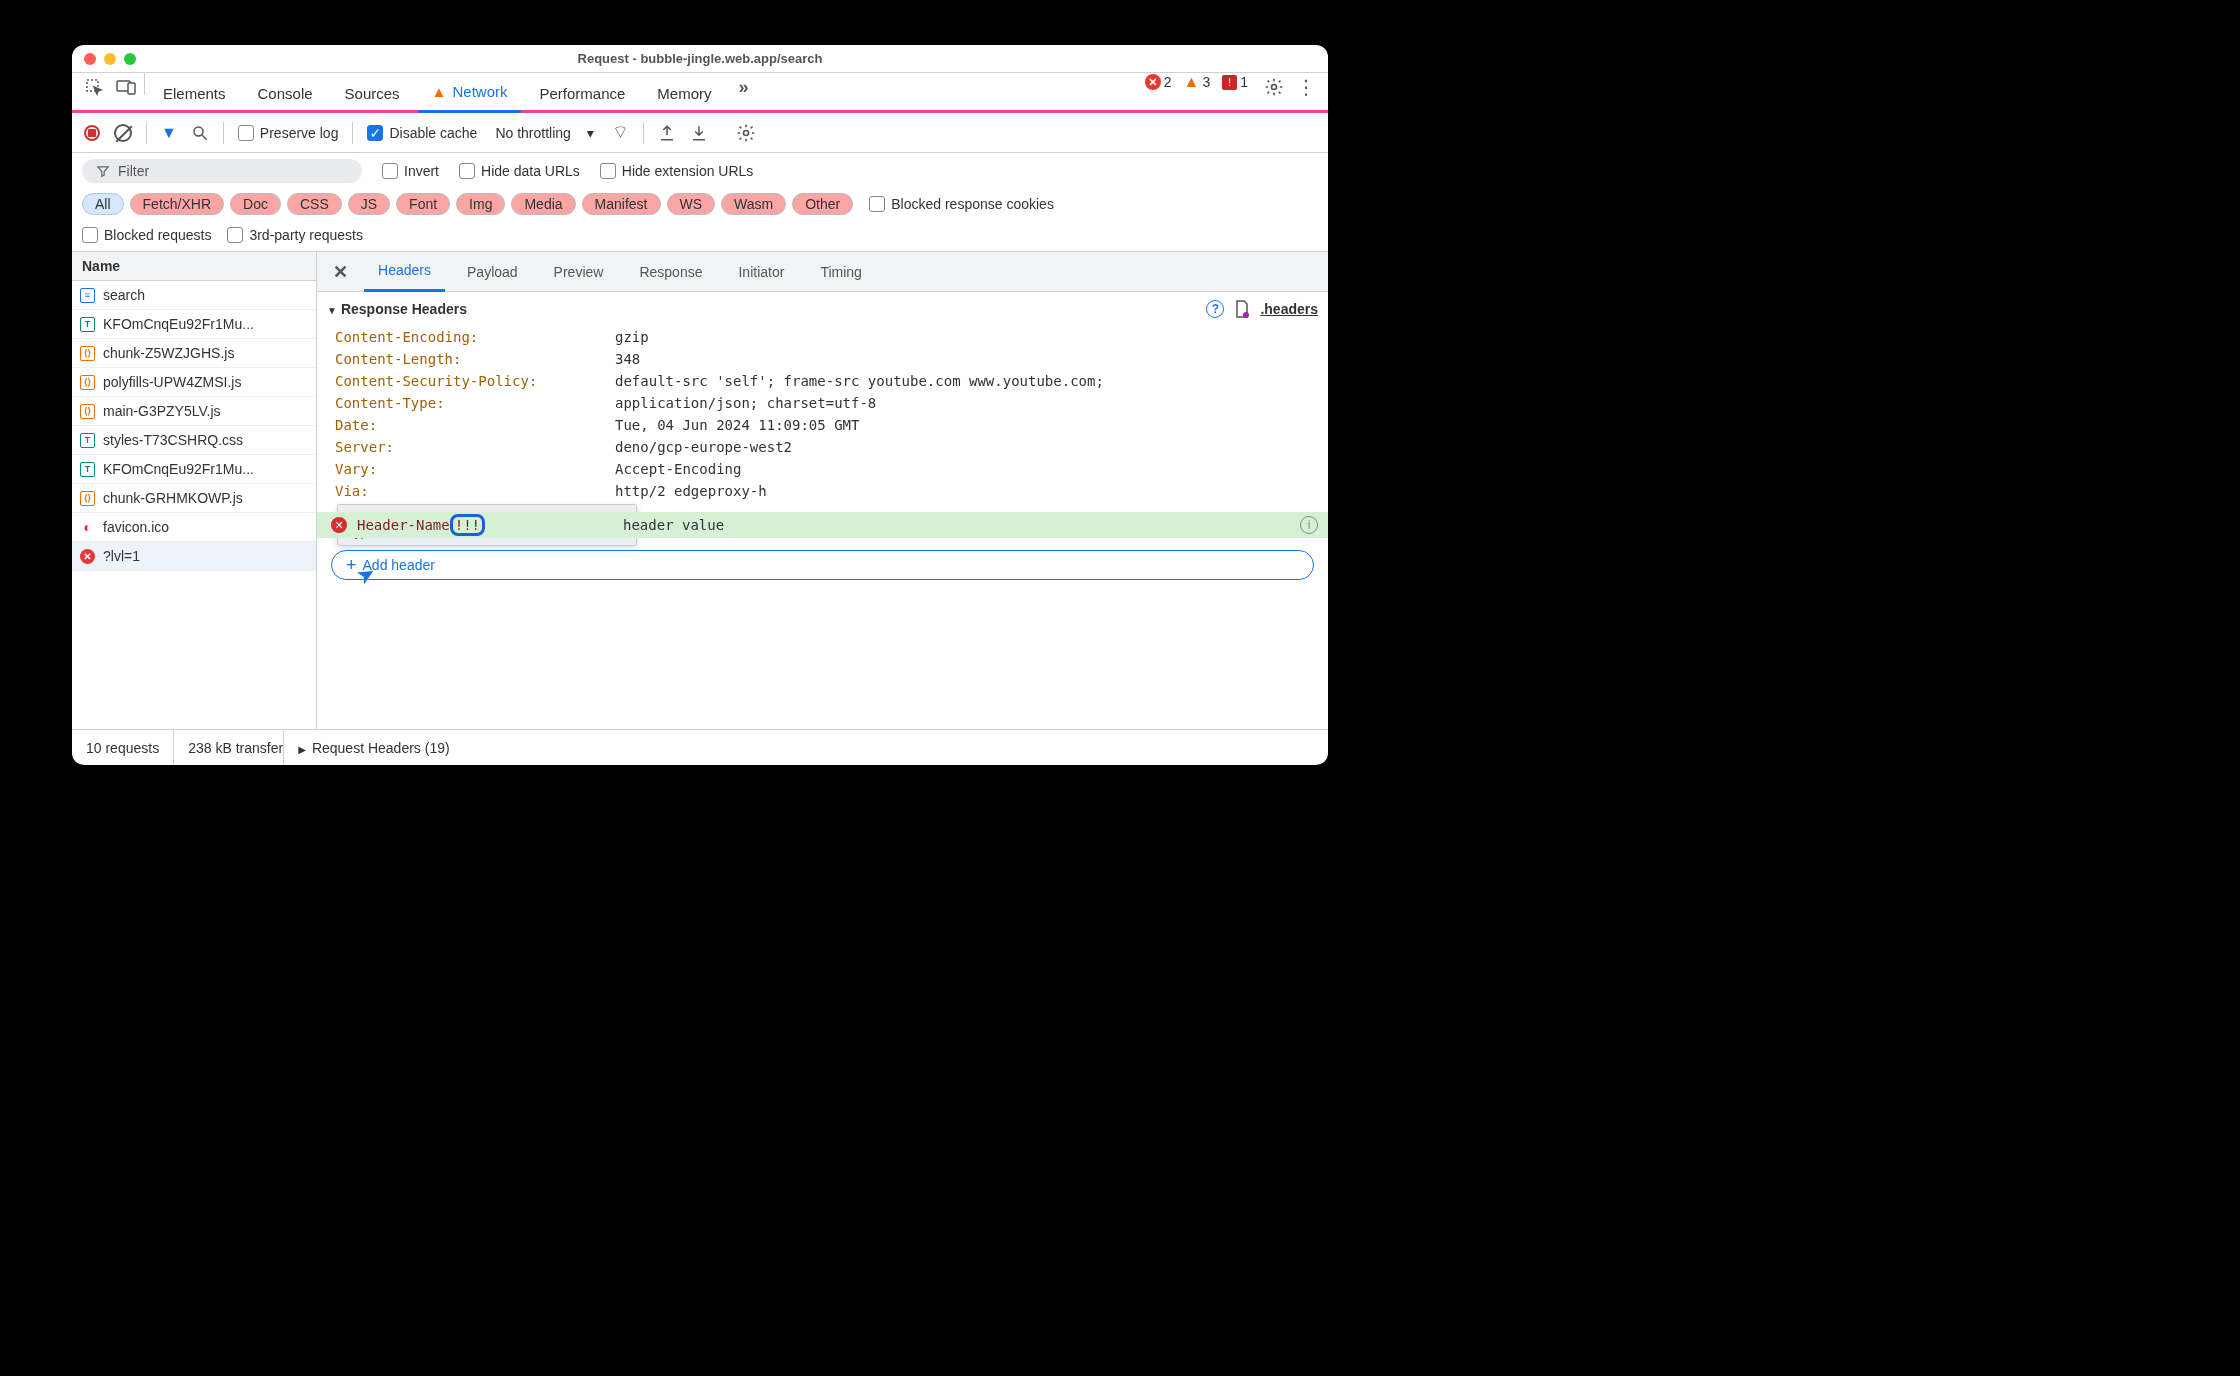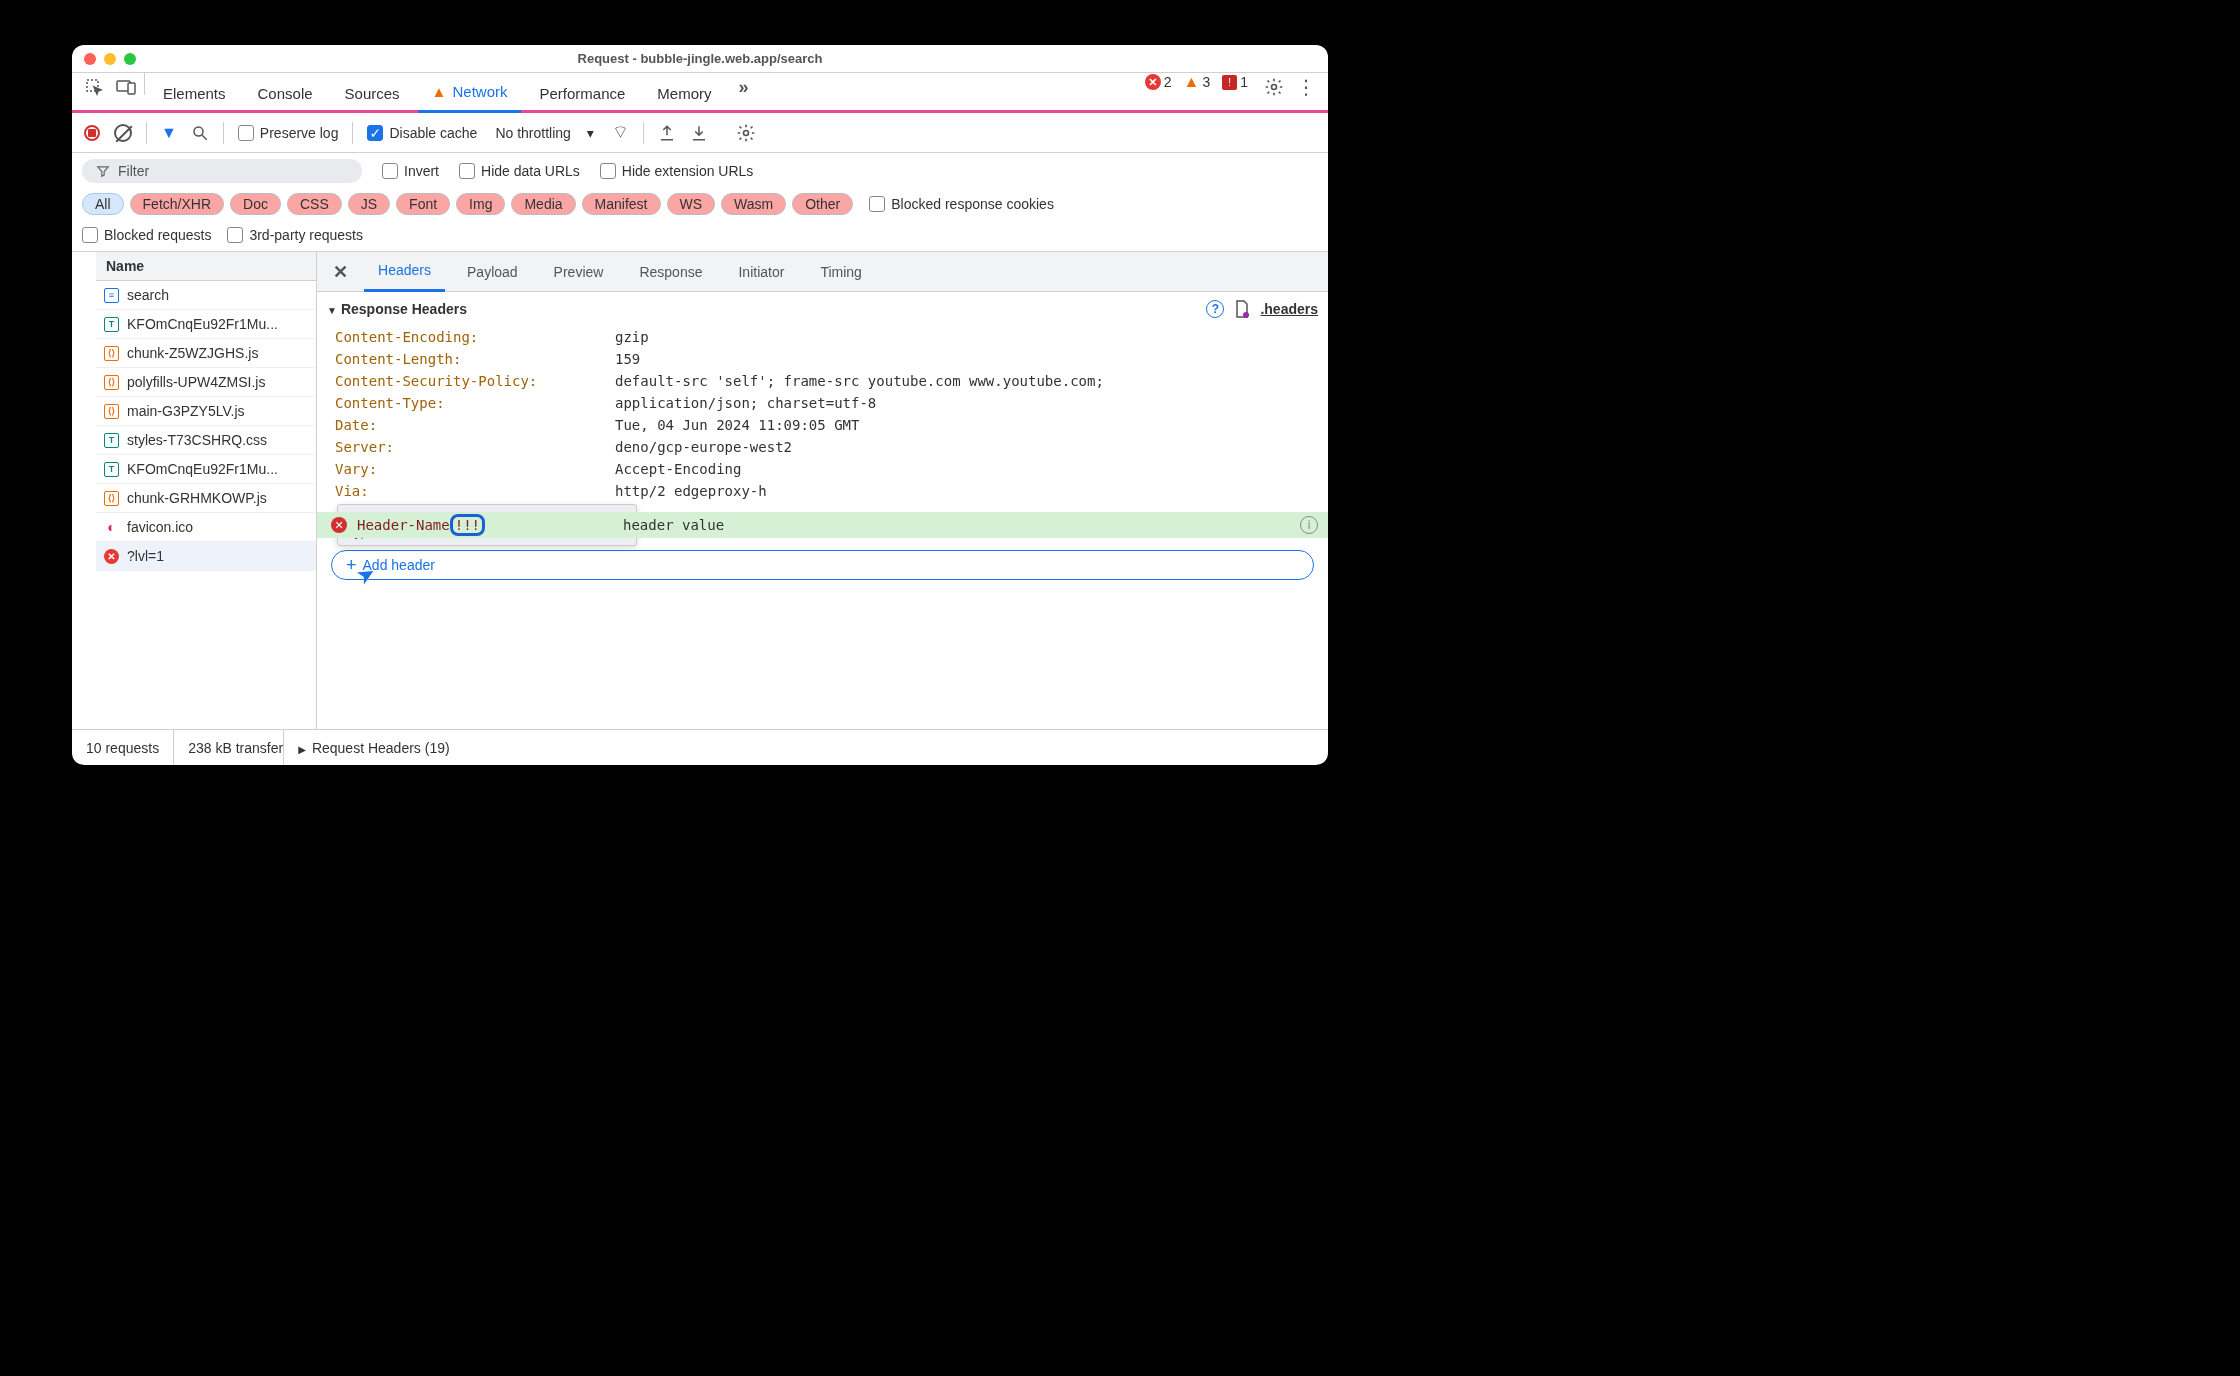--- a/index.html
+++ b/index.html
@@ -33,21 +33,21 @@
 .checkbox{width:16px;height:16px;border:1.5px solid #888;border-radius:3px;display:inline-flex;align-items:center;justify-content:center;flex-shrink:0;}
 .checkbox.checked{background:#1a73e8;border-color:#1a73e8;color:#fff;}
 .cb-label{display:flex;align-items:center;gap:6px;white-space:nowrap;}
 .select-like{display:flex;align-items:center;gap:6px;padding:2px 4px;}
 .filter-row{display:flex;align-items:center;padding:6px 10px;gap:20px;border-bottom:none;}
 .filter-pill{background:#e8eaed;border-radius:20px;padding:4px 14px;display:flex;align-items:center;gap:8px;color:#555;font-size:14px;min-width:280px;}
 .chip-row{display:flex;flex-wrap:wrap;align-items:center;gap:6px;padding:4px 10px 8px;border-bottom:1px solid #d0d0d0;}
 .chip{border:1px solid #bbb;border-radius:12px;padding:2px 12px;font-size:14px;cursor:pointer;background:#fca5a5;}
 .chip.sel{background:#d6e6fb;border-color:#a9c8f0;}
 .content{display:flex;flex:1;min-height:0;}
-.req-list{width:245px;border-right:1px solid #d0d0d0;display:flex;flex-direction:column;overflow:hidden;padding-left:24px;}
+.req-list{width:245px;border-right:1px solid #d0d0d0;display:flex;flex-direction:column;overflow:hidden;}
 .req-head{padding:6px 10px;font-weight:600;background:#f1f3f4;border-bottom:1px solid #d0d0d0;font-size:14px;}
 .req-item{display:flex;align-items:center;gap:8px;padding:6px 8px;font-size:14px;white-space:nowrap;overflow:hidden;text-overflow:ellipsis;cursor:pointer;border-bottom:1px solid #f0f0f0;}
 .req-item.sel{background:#eef3fb;}
 .ftype{width:15px;height:15px;border:1.5px solid;border-radius:2px;display:inline-flex;align-items:center;justify-content:center;font-size:9px;font-weight:bold;flex-shrink:0;}
 .ft-doc{border-color:#1a73e8;color:#1a73e8;}
 .ft-txt{border-color:#00897b;color:#00897b;}
 .ft-js{border-color:#ef6c00;color:#ef6c00;}
 .ft-ico{border:none;}
 .detail{flex:1;display:flex;flex-direction:column;min-width:0;position:relative;}
 .detail-tabs{display:flex;align-items:center;height:40px;border-bottom:1px solid #d0d0d0;background:#f1f3f4;padding:0 8px;gap:8px;}
@@ -307,21 +307,21 @@
         </span>
       </div>
 
       <div class="headers-body" id="resp-rows">
           <div class="hrow">
             <span class="hname">Content-Encoding:</span>
             <span class="hval">gzip</span>
           </div>
           <div class="hrow">
             <span class="hname">Content-Length:</span>
-            <span class="hval">159</span>
+            <span class="hval">348</span>
           </div>
           <div class="hrow">
             <span class="hname">Content-Security-Policy:</span>
             <span class="hval">default-src 'self'; frame-src youtube.com www.youtube.com;</span>
           </div>
           <div class="hrow">
             <span class="hname">Content-Type:</span>
             <span class="hval">application/json; charset=utf-8</span>
           </div>
           <div class="hrow">

